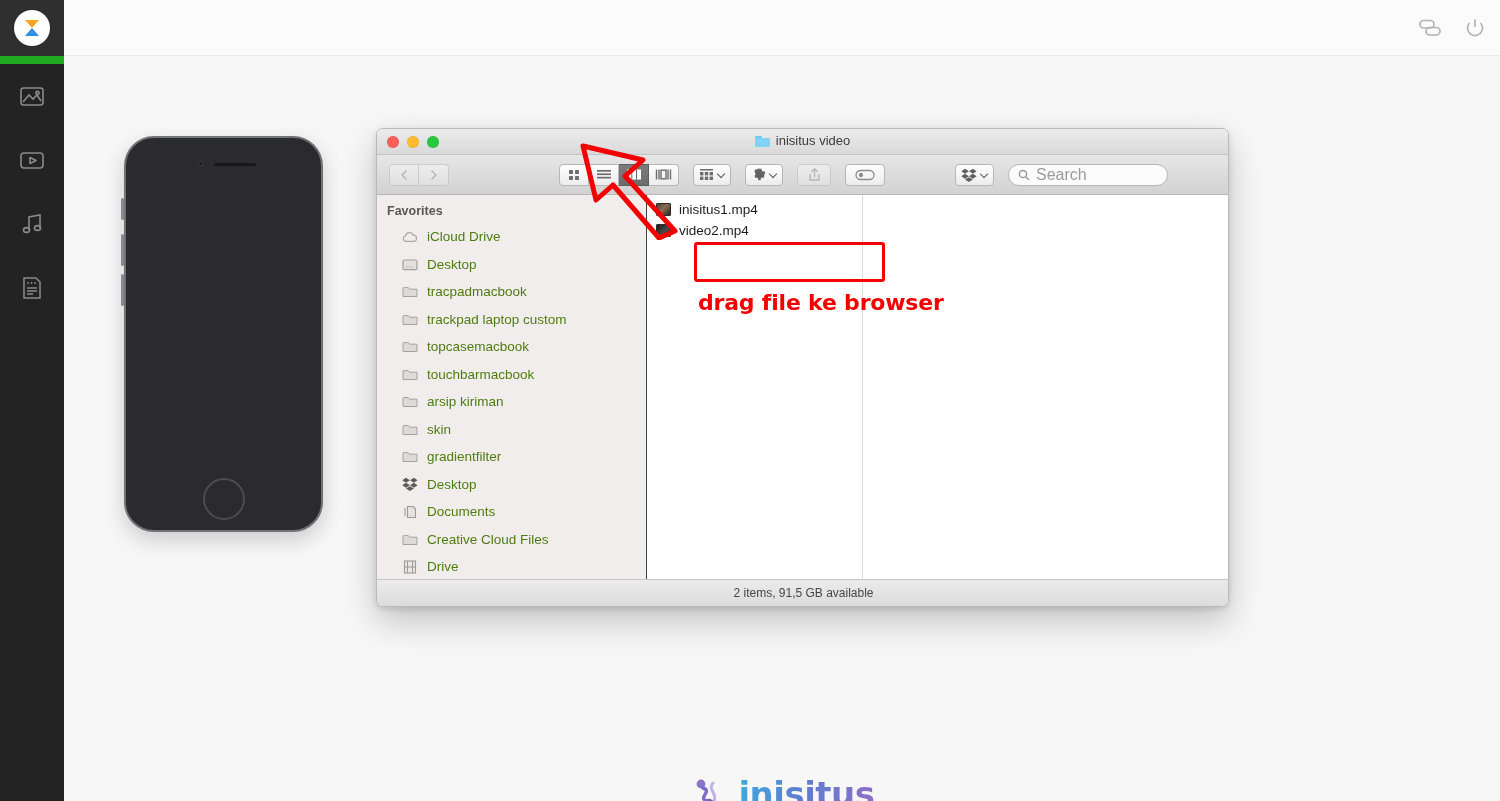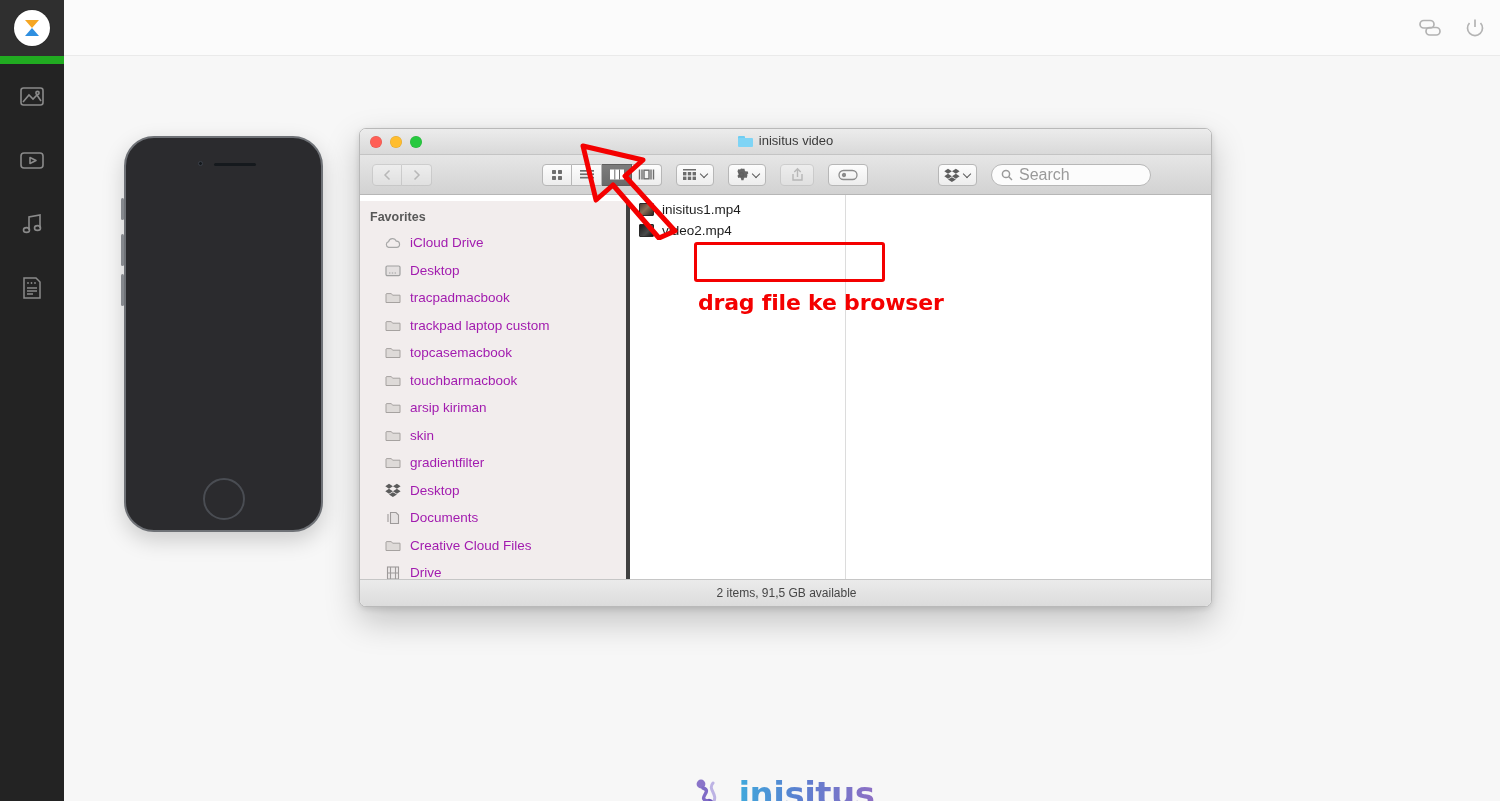--- a/index.html
+++ b/index.html
@@ -88,21 +88,21 @@
     position: absolute; left: 50%; margin-left: -21px; bottom: 10px;
     width: 42px; height: 42px; border-radius: 50%;
     background: #2b2b2e; border: 2px solid #4a4d53;
   }
   .phone-btn-l {
     position: absolute; left: -5px; width: 3px; border-radius: 2px; background: #85888d;
   }
 
   
   .finder {
-    position: absolute; left: 295px; top: 72px;
+    position: absolute; left: 312px; top: 72px;
     width: 853px; height: 479px;
     border-radius: 7px;
     background: #ffffff;
     box-shadow: 0 14px 34px rgba(0,0,0,0.22), 0 2px 6px rgba(0,0,0,0.12);
     overflow: hidden;
     border: 1px solid #b9b9b9;
   }
   .finder-titlebar {
     position: relative; height: 26px;
     background: linear-gradient(#ececec, #d9d9d9);
@@ -165,33 +165,32 @@
     height: 22px; width: 160px; border-radius: 11px;
     background: #fcfcfc; border: 1px solid #b7b7b7;
     display: flex; align-items: center; gap: 6px; padding: 0 9px;
     font-size: 16px; color: #9a9a9a;
   }
 
   .finder-body { position: relative; height: 385px; display: flex; }
   .fsidebar {
     width: 270px; height: 385px;
     background: #f2eded;
-    border-right: 4px solid #404040;
+    border-right: 1px solid #404040;
     overflow: hidden;
     padding-top: 7px;
-    margin-top: 6px;
   }
   .fs-head {
     font-size: 12.5px; font-weight: bold; color: #585858;
     padding: 2px 0 5px 10px;
   }
   .fs-item {
     display: flex; align-items: center; gap: 9px;
     height: 27.5px; padding-left: 24px;
-    font-size: 13.5px; color: #a21caf; cursor: pointer;
+    font-size: 13.5px; color: #4d7c0f; cursor: pointer;
   }
   .fs-ico { width: 17px; height: 15px; flex: 0 0 17px; display: flex; align-items: center; justify-content: center; }
 
   .fcolumns { flex: 1; display: flex; height: 478px; }
   .fcol { height: 385px; background: #fff; border-right: 1px solid #dcdcdc; }
   .fcol.c1 { width: 216px; padding-top: 4px; }
   .fcol.c2 { flex: 1; border-right: none; }
   .file-row {
     display: flex; align-items: center; gap: 8px;
     height: 21px; padding-left: 9px;

